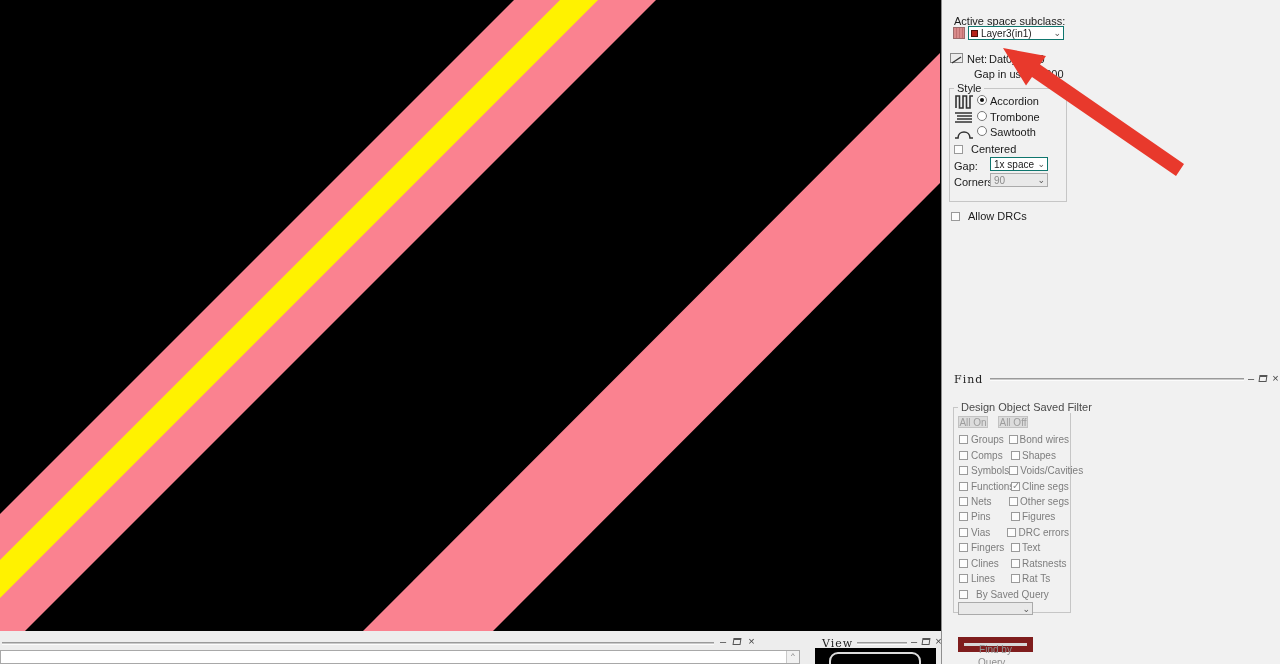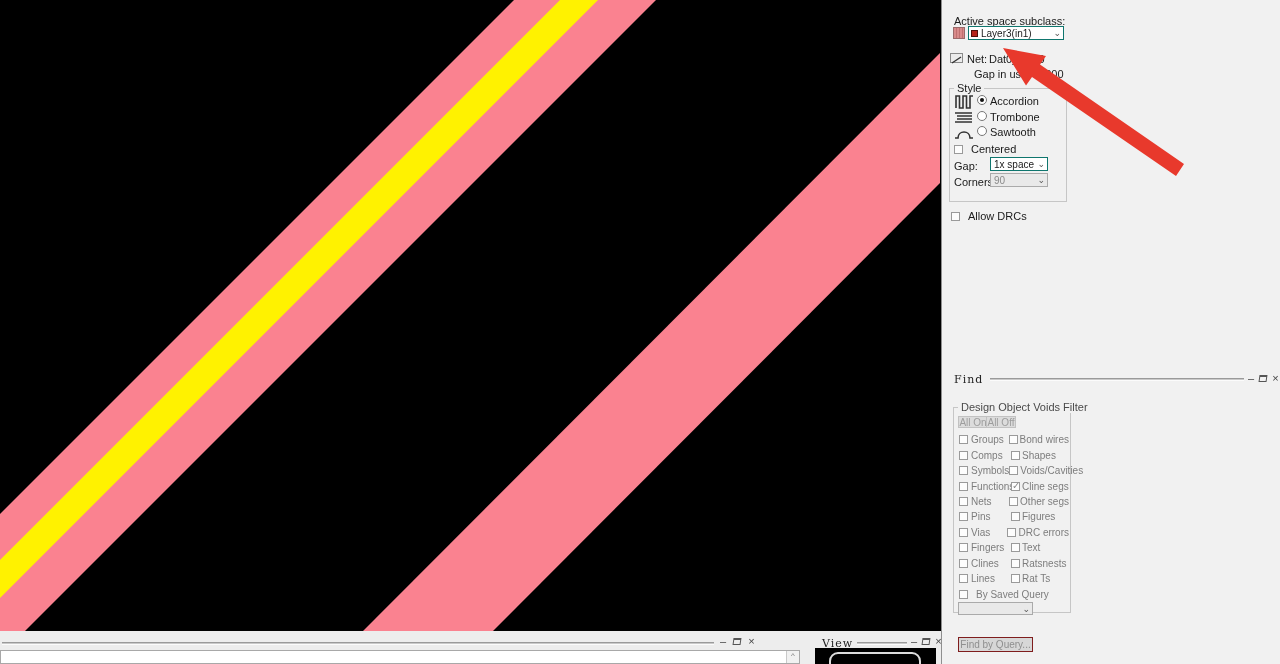--- a/index.html
+++ b/index.html
@@ -55,21 +55,21 @@
   .find-groove { position:absolute; left:48px; top:5px; width:254px; }
   .find-btns { left:306px; top:0px; position:absolute; display:flex; gap:5px; align-items:center; color:#444; }
   .find-group { left:11px; top:34px; width:118px; height:206px; }
   .fbtn { position:absolute; background:#dcdcdc; border:1px solid #c2c2c2; color:#9d9d9d; font-size:10px; text-align:center; line-height:11px; }
   .filter-rows { position:absolute; left:5px; top:22px; width:110px; }
   .f-row { display:flex; height:15.4px; align-items:flex-end; }
   .f-row .cell-l { width:52px; display:flex; align-items:center; gap:3px; }
   .f-row .cell-r { display:flex; align-items:center; gap:2px; }
   .f-lbl { color:#7d7d7d; font-size:10px; white-space:nowrap; }
   .saved-dd { left:4px; top:194px; width:75px; height:13px; }
-  .fbq { left:16px; top:264px; width:75px; height:15px; background:#d7d7d7; border:1px solid #7f1d1d; color:#8f8f8f; font-size:10px; text-align:center; line-height:13px; }
+  .fbq { left:16px; top:264px; width:75px; height:15px; background:#d7d7d7; border:6px solid #7f1d1d; color:#8f8f8f; font-size:10px; text-align:center; line-height:13px; }
 
   
   .arrow-overlay { position:absolute; left:0; top:0; pointer-events:none; }
 </style>
 </head>
 <body>
 
 <div class="screen">
 
   <div class="canvas">
@@ -179,23 +179,23 @@
         <span class="find-title">Find</span>
         <div class="groove find-groove"></div>
         <div class="find-btns">
           <span class="wb">–</span>
           <span class="float-box"></span>
           <span class="wb">×</span>
         </div>
       </div>
 
       <div class="groupbox find-group">
-        <span class="gb-label" style="color:#4a4a4a;">Design Object Voids Filter</span>
+        <span class="gb-label" style="color:#4a4a4a;">Design Object Saved Filter</span>
         <div class="fbtn" style="left:4px; top:8px; width:30px; height:12px;">All On</div>
-        <div class="fbtn" style="left:32px; top:8px; width:30px; height:12px;">All Off</div>
+        <div class="fbtn" style="left:44px; top:8px; width:30px; height:12px;">All Off</div>
 
         <div class="filter-rows">
             <div class="f-row">
             <span class="cell-l">
               <span class="cb"></span>
               <span class="f-lbl">Groups</span>
             </span>
             <span class="cell-r">
               <span class="cb"></span>
               <span class="f-lbl">Bond wires</span>

